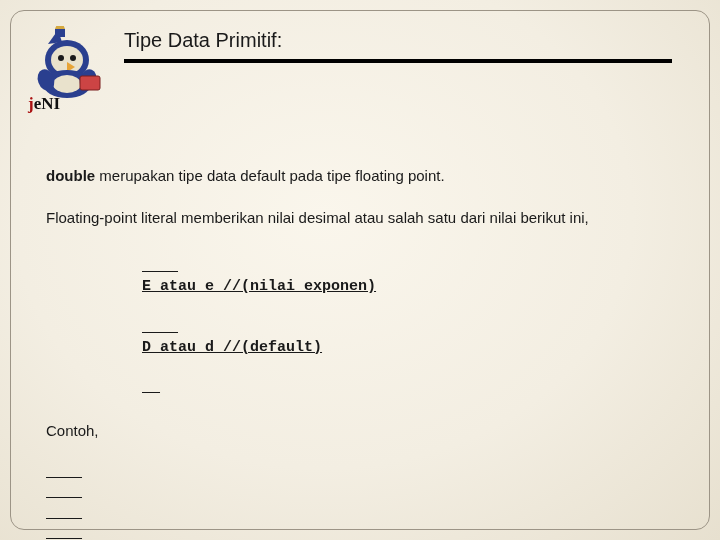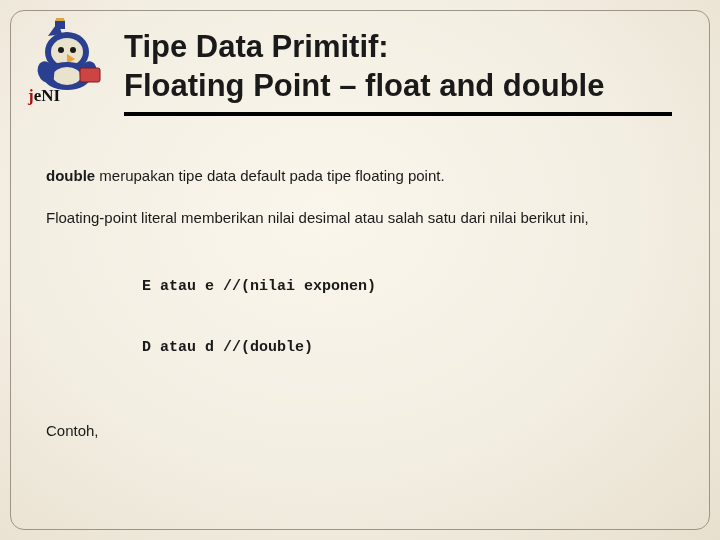--- a/index.html
+++ b/index.html
@@ -12,34 +12,34 @@
     overflow: hidden;
   }
   .frame {
     position: absolute;
     top: 10px; left: 10px; right: 10px; bottom: 10px;
     border: 1px solid #9c9486;
     border-radius: 14px;
   }
   .logo {
     position: absolute;
-    top: 18px;
+    top: 26px;
     left: 22px;
     width: 90px;
     height: 90px;
   }
   .title-block {
     position: absolute;
     top: 28px;
     left: 124px;
     right: 40px;
   }
   .title-line {
-    font-size: 31px;
-    font-weight: bold;
+    font-size: 20px;
+    font-weight: normal;
     color: #1a1a1a;
     line-height: 1.25;
   }
   .title-underline {
     margin-top: 6px;
     height: 4px;
     background: #000;
     width: 548px;
   }
   .content {
@@ -54,20 +54,21 @@
   .para1 { margin-bottom: 22px; margin-top: 6px; }
   .para2 { margin-bottom: 8px; }
   .indent-hang {
     padding-left: 22px;
     text-indent: -22px;
   }
   .mono {
     font-family: "Courier New", Courier, monospace;
     font-size: 15px;
     white-space: pre;
+    text-decoration: underline;
   }
   .suffix-block {
     margin-left: 96px;
     margin-bottom: 22px;
     font-weight: bold;
   }
   .contoh-label { margin-bottom: 2px; }
   b.kw { font-weight: bold; }
 </style>
 </head>
@@ -91,35 +92,34 @@
     <ellipse cx="66" cy="54" rx="8" ry="11" fill="#2a3f8f" transform="rotate(20 66 54)"></ellipse>
     <rect x="58" y="50" width="20" height="14" rx="2" fill="#c44" stroke="#7a1f1f" stroke-width="1"></rect>
     <text x="6" y="83" font-family="Verdana" font-size="17" font-weight="bold" fill="#111">
       <tspan fill="#a11">j</tspan><tspan fill="#111">eNI</tspan>
     </text>
   </svg>
 </div>
 
 <div class="title-block">
   <div class="title-line">Tipe Data Primitif:</div>
-  <div class="title-line">Floating Point – float and double</div>
   <div class="title-underline"></div>
 </div>
 
 <div class="content">
 
   <div class="para1">
     <b class="kw">double</b><span> merupakan tipe data default pada tipe floating point.</span>
   </div>
 
   <div class="para2 indent-hang">Floating-point literal memberikan nilai desimal atau salah satu dari nilai berikut ini,</div>
 
   <div class="suffix-block mono">
     <div>E atau e //(nilai exponen)</div>
-    <div>D atau d //(double)</div>
+    <div>D atau d //(default)</div>
   </div>
 
   <div class="contoh-label">Contoh,</div>
 
   <div class="mono">
     
     
     
     
   </div>

